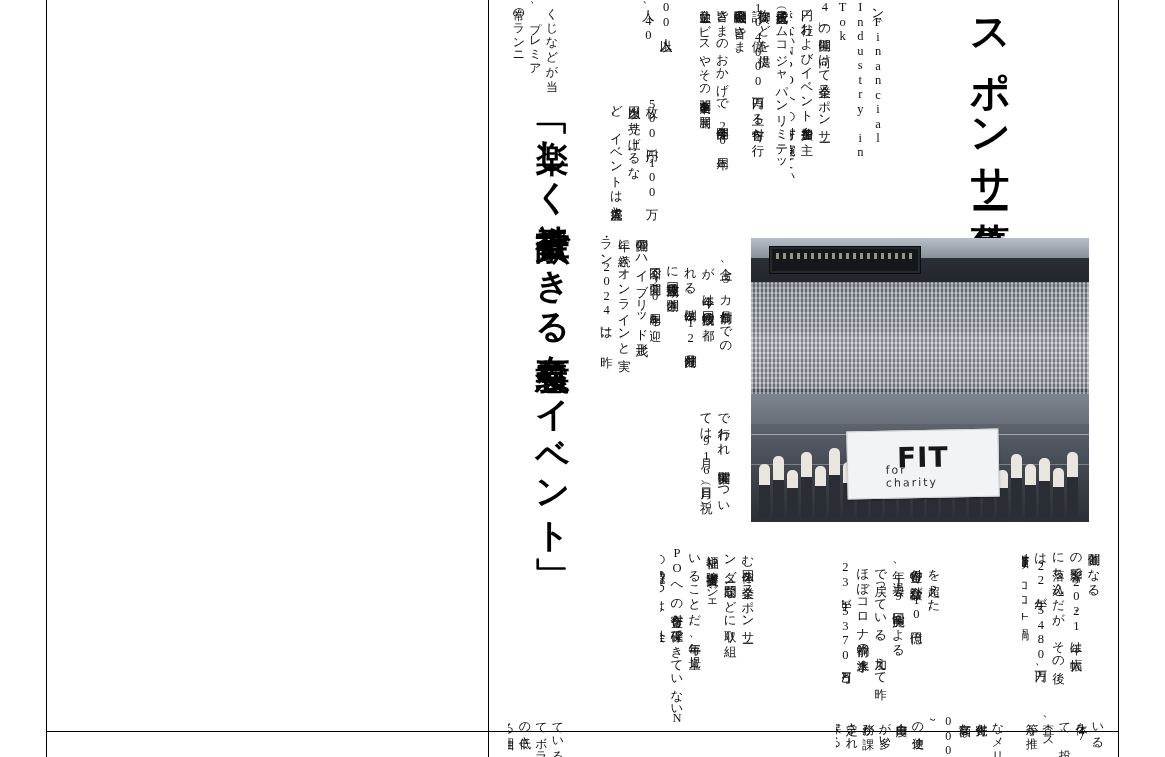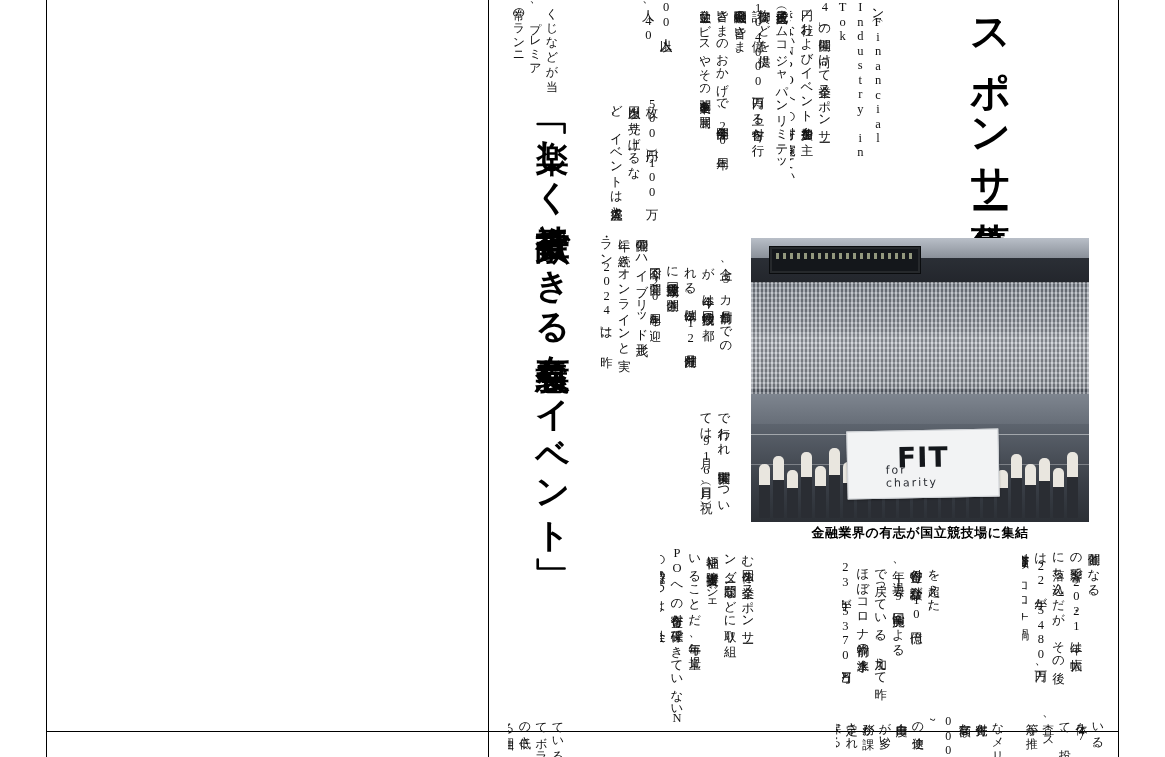--- a/index.html
+++ b/index.html
@@ -280,21 +280,20 @@
       <div class="person" style="left:268px;height:54px;"></div>
       <div class="person" style="left:282px;height:60px;"></div>
       <div class="person" style="left:296px;height:50px;"></div>
       <div class="person" style="left:310px;height:66px;"></div>
     </div>
     <div class="banner">
       <span class="fit">FIT</span>
       <span class="sub">for charity</span>
     </div>
   </div>
-  <div class="caption">金融業界の有志が国立競技場に集結</div>
 
   <div class="vtext body-col" style="left:660px; top:546px; height:180px; width:96px;">む団体を企業スポンサー
 ンダー問題などに取り組
 福祉や障害者支援、ジェ
 いることだ。毎年、児童
 POへの寄付金を確保できていないN
 の特徴の一つは、社会
 的に意義ある活動をして
 問題により十分な活動資</div>
   <div class="vtext body-col" style="left:842px; top:560px; height:150px; width:100px;">を超えた。

